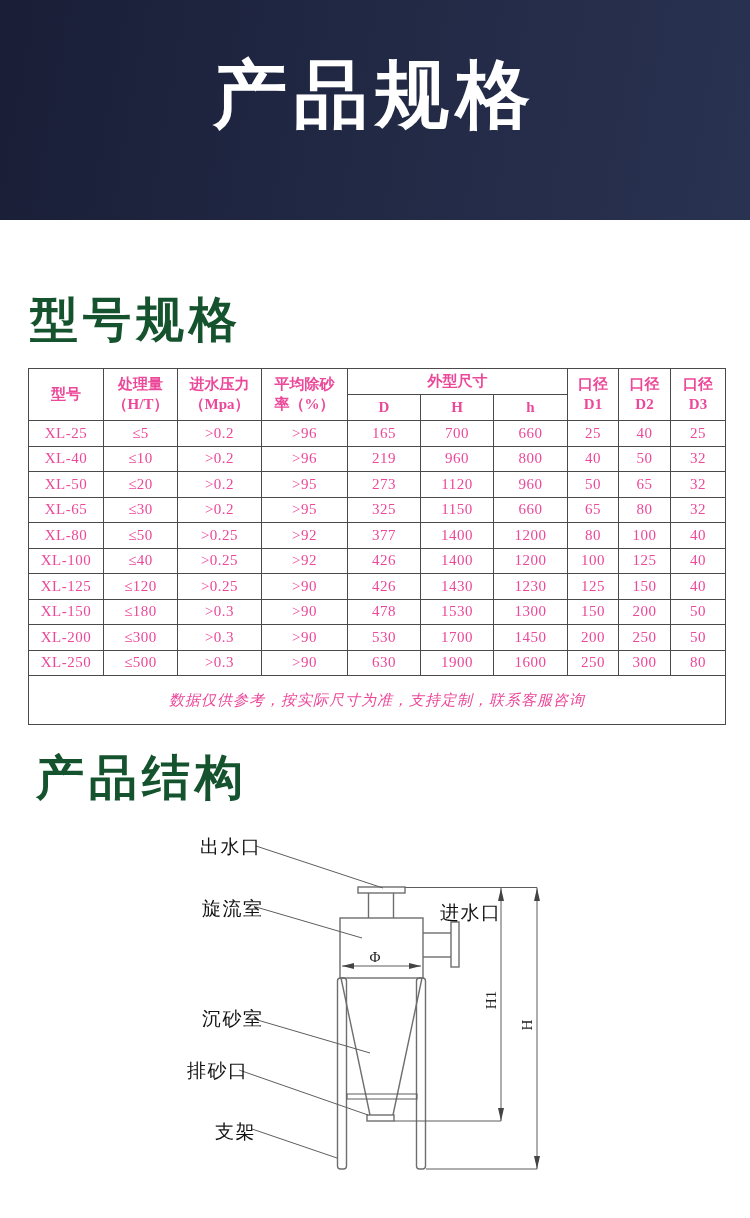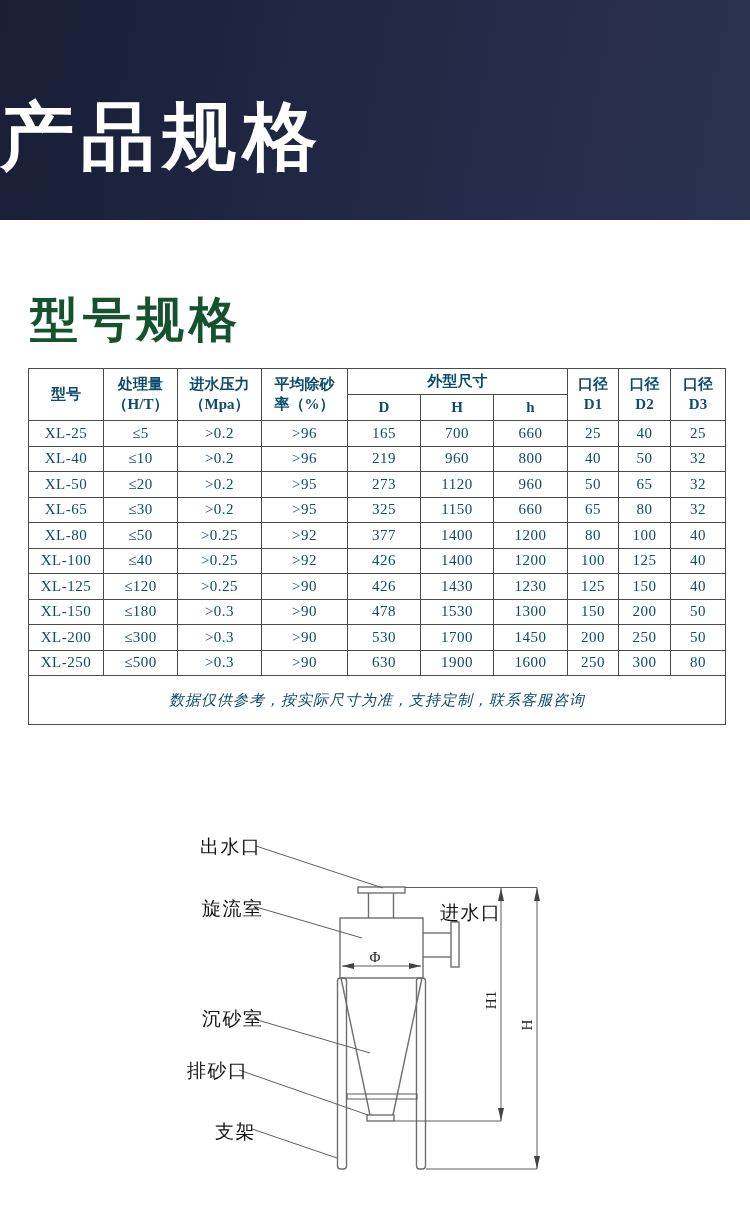--- a/index.html
+++ b/index.html
@@ -2,33 +2,33 @@
 <html><head>
 <meta charset="utf-8">
 <style>
   html,body{margin:0;padding:0;background:#fff;}
   .page{position:relative;width:750px;height:1218px;background:#fff;overflow:hidden;
         font-family:"Liberation Sans","DejaVu Sans",sans-serif;}
 
   
   .hero{position:absolute;top:0;left:0;width:750px;height:220px;
         background:linear-gradient(100deg,#1a1e37 0%,#222a46 55%,#2a3252 100%);
-        display:flex;flex-direction:row;align-items:center;padding-top:54px;box-sizing:border-box;}
+        display:flex;flex-direction:column;align-items:center;padding-top:54px;box-sizing:border-box;}
   .hero-title{color:#fff;font-size:74px;font-weight:800;letter-spacing:7px;line-height:1.1;}
   .hero-subtitle{color:#fff;font-size:26px;font-weight:600;letter-spacing:1px;margin-top:22px;}
 
   
   .sec-heading{position:absolute;margin:0;color:#14532d;font-family:"Liberation Serif","DejaVu Serif",serif;
         font-size:48px;font-weight:700;letter-spacing:5px;line-height:1.1;}
   .h-model{top:294px;left:30px;}
   .h-structure{top:752px;left:36px;}
 
   
   .spec-table{position:absolute;top:368px;left:28px;width:697px;border-collapse:collapse;
-        table-layout:fixed;font-family:"Liberation Serif","DejaVu Serif",serif;color:#0c4a6e;}
+        table-layout:fixed;font-family:"Liberation Serif","DejaVu Serif",serif;color:#ec4899;}
   .spec-table th,.spec-table td{border:1px solid #4a4a4a;text-align:center;vertical-align:middle;
         padding:0;font-size:15px;overflow:hidden;}
   .spec-table thead tr{height:26px;}
   .spec-table th{font-weight:700;line-height:1.3;}
   .spec-table tbody tr{height:25.5px;}
   .spec-table td{font-weight:400;letter-spacing:0.5px;}
   .spec-table .note-cell{height:48px;font-size:15px;letter-spacing:1px;font-style:italic;}
 
   
   .diagram{position:absolute;top:828px;left:0;}
@@ -201,20 +201,21 @@
           <td>80</td>
         </tr>
       </tbody>
     <tfoot>
       <tr>
           <td colspan="10" class="note-cell">数据仅供参考，按实际尺寸为准，支持定制，联系客服咨询</td>
         </tr>
     </tfoot>
   </table>
 
+  <h2 class="sec-heading h-structure">产品结构</h2>
 
   <svg class="diagram" width="750" height="370" viewBox="0 0 750 370" xmlns="http://www.w3.org/2000/svg">
 
     <rect class="dline" x="358" y="59" width="47" height="6"></rect>
     <line class="dline" x1="368.5" y1="65" x2="368.5" y2="90"></line>
     <line class="dline" x1="393.5" y1="65" x2="393.5" y2="90"></line>
     <rect class="dline" x="340" y="90" width="83" height="60"></rect>
 
     <line class="dline" x1="423" y1="105" x2="451" y2="105"></line>
     <line class="dline" x1="423" y1="129" x2="451" y2="129"></line>

